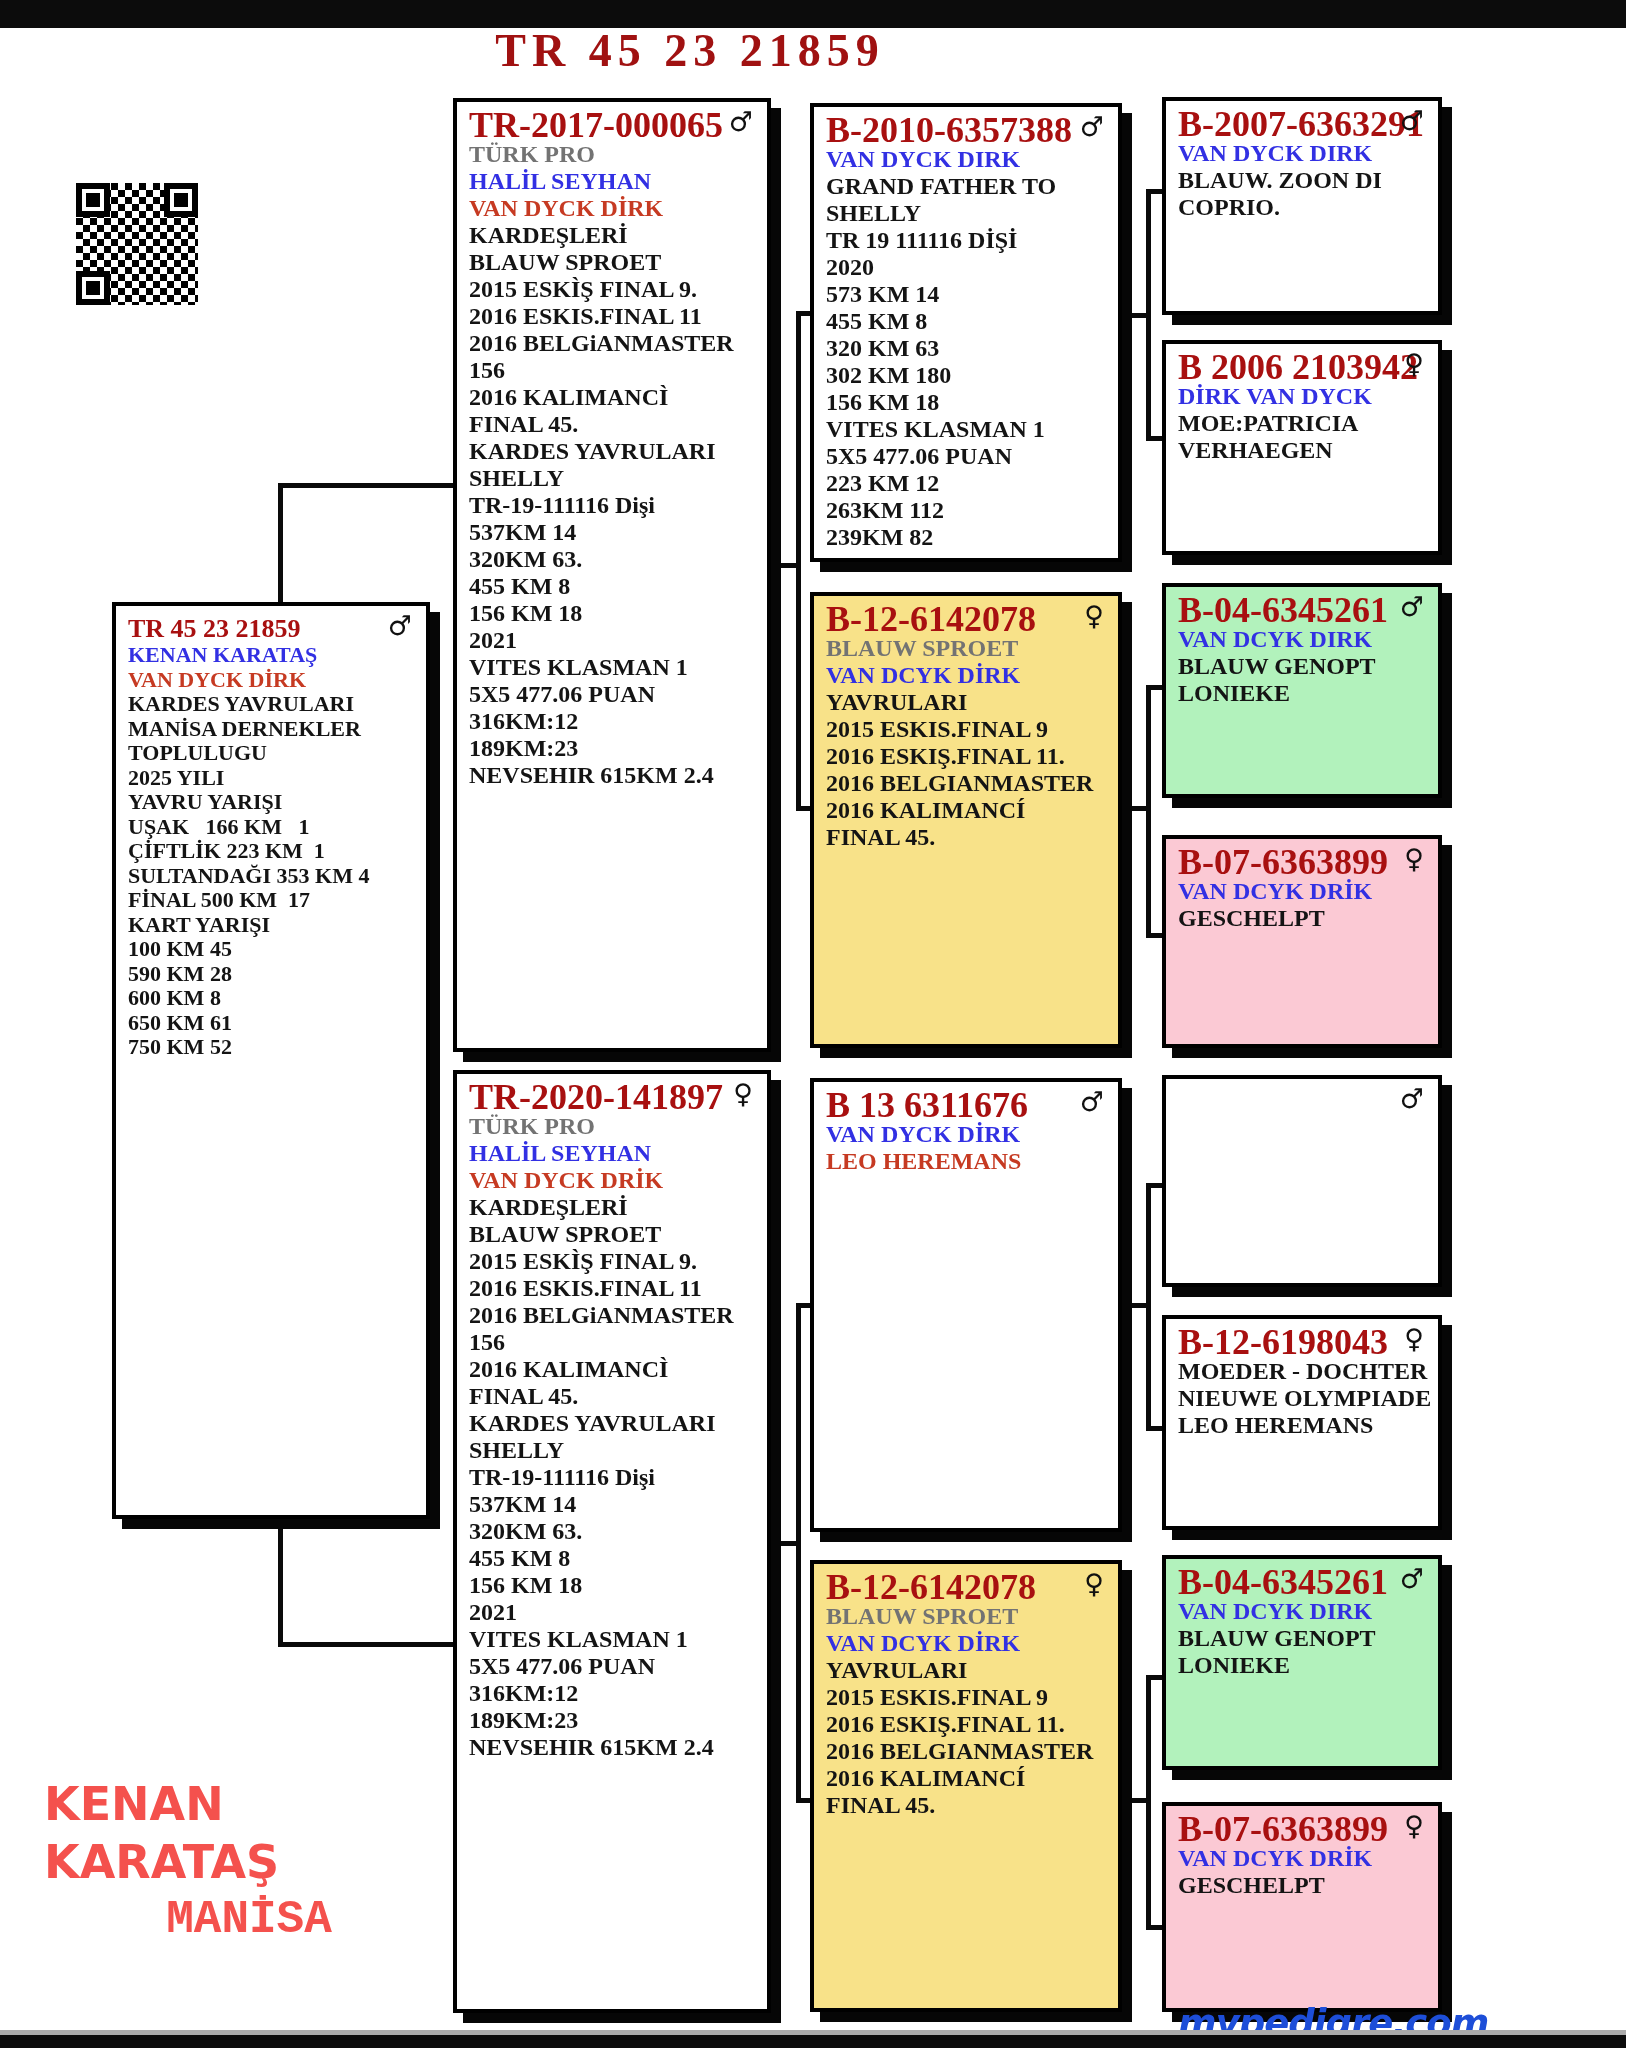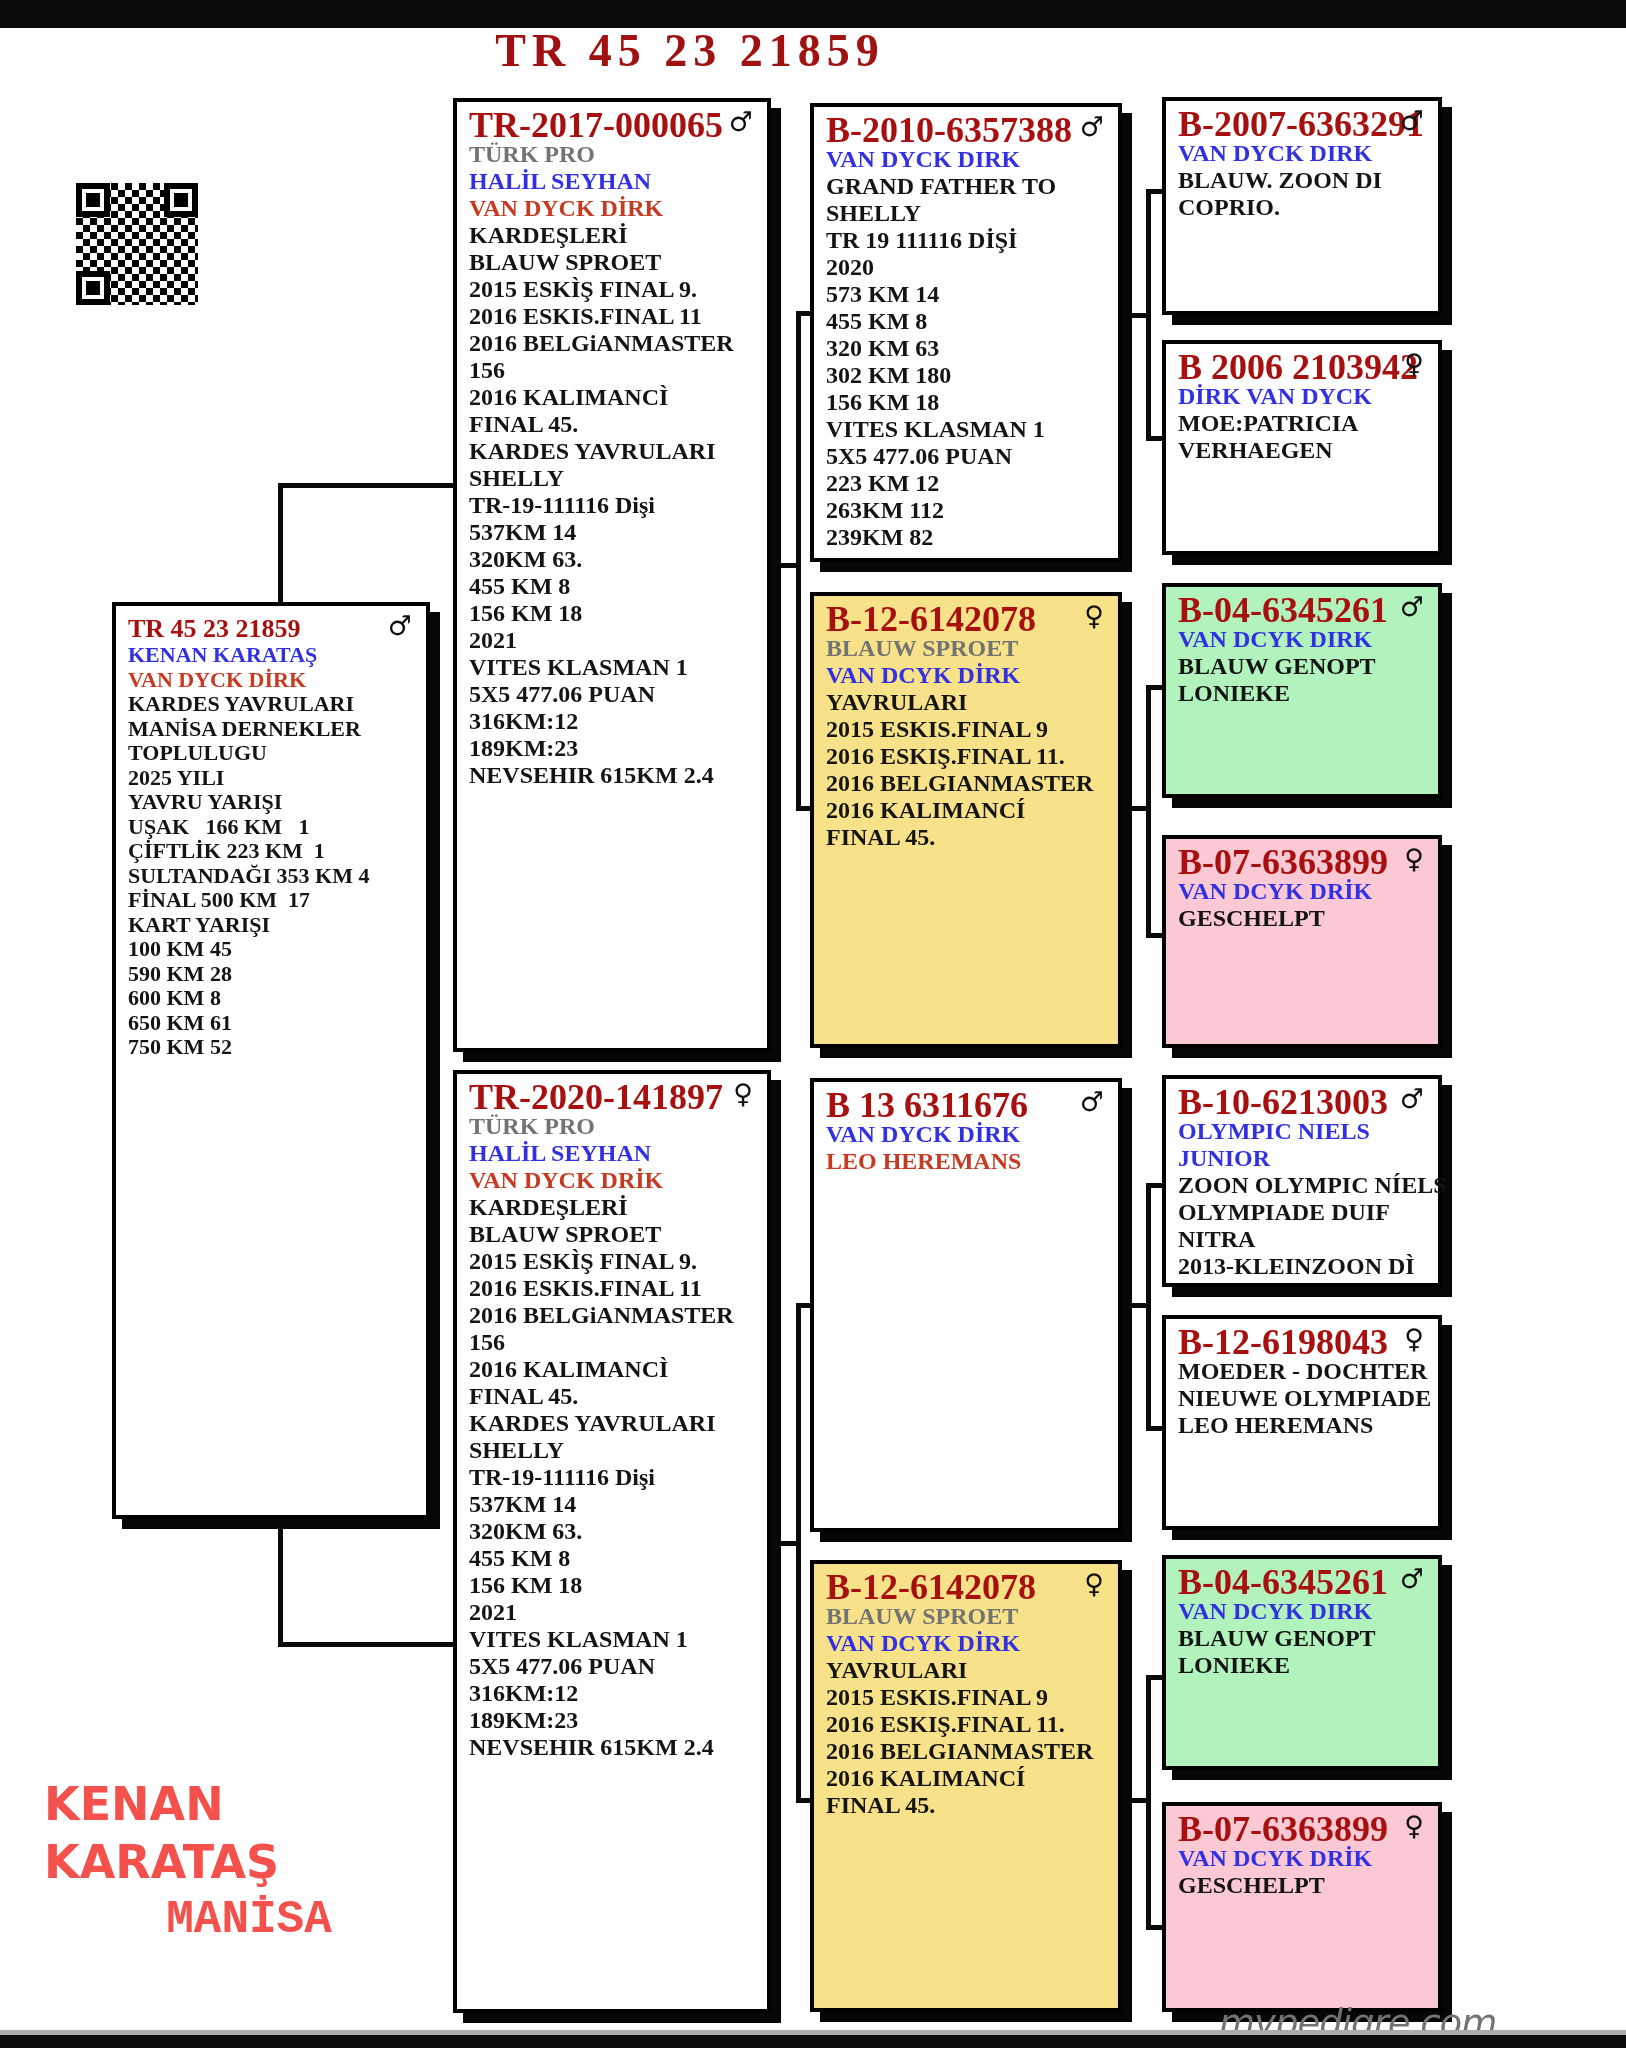--- a/index.html
+++ b/index.html
@@ -33,21 +33,21 @@
   .c-darkred{color:#A81010;}
   .c-red{color:#737373;}
   .c-brickred{color:#C63A22;}
   .c-blue{color:#3230E3;}
   .c-black{color:#141414;}
   .conn{position:absolute;background:#0a0a0a;z-index:5;}
   .contact{position:absolute;left:44px;top:1775px;width:410px;color:#F4514D;
            font-family:"DejaVu Sans",sans-serif;font-weight:bold;font-size:46px;line-height:58px;}
   .contact .city{text-align:center;font-family:Liberation Mono, monospace;}
   .brand{position:absolute;left:1178px;top:2002px;font-family:"DejaVu Sans",sans-serif;
-         font-weight:normal;font-style:italic;font-size:37px;color:#737373;letter-spacing:-1px;z-index:30;margin-left:41px;}
+         font-weight:bold;font-style:italic;font-size:37px;color:#1d4ed8;letter-spacing:-1px;z-index:30;}
 </style>
 </head>
 <body>
 
 <div class="topbar"></div>
 <div class="title">TR 45 23 21859</div>
 
 <div class="qr">
   <div class="finder f1"></div>
   <div class="finder f2"></div>
@@ -262,29 +262,20 @@
 <div class="pbox bg-pink" style="left:1162px;top:835px;width:280px;height:213px;">
   <span class="gender">♀</span>
   <div>
       <div class="bline c-darkred bline-id">B-07-6363899</div>
       <div class="bline c-blue">VAN DCYK DRİK</div>
       <div class="bline c-black">GESCHELPT</div>
     </div>
 </div>
 <div class="pbox" style="left:1162px;top:1075px;width:280px;height:212px;">
   <span class="gender">♂</span>
-  <div>
-      <div class="bline c-darkred bline-id">B-10-6213003</div>
-      <div class="bline c-blue">OLYMPIC NIELS</div>
-      <div class="bline c-blue">JUNIOR</div>
-      <div class="bline c-black">ZOON OLYMPIC NÍELS</div>
-      <div class="bline c-black">OLYMPIADE DUIF</div>
-      <div class="bline c-black">NITRA</div>
-      <div class="bline c-black">2013-KLEINZOON DÌ</div>
-    </div>
 </div>
 <div class="pbox" style="left:1162px;top:1315px;width:280px;height:215px;">
   <span class="gender">♀</span>
   <div>
       <div class="bline c-darkred bline-id">B-12-6198043</div>
       <div class="bline c-black">MOEDER - DOCHTER</div>
       <div class="bline c-black">NIEUWE OLYMPIADE</div>
       <div class="bline c-black">LEO HEREMANS</div>
     </div>
 </div>

